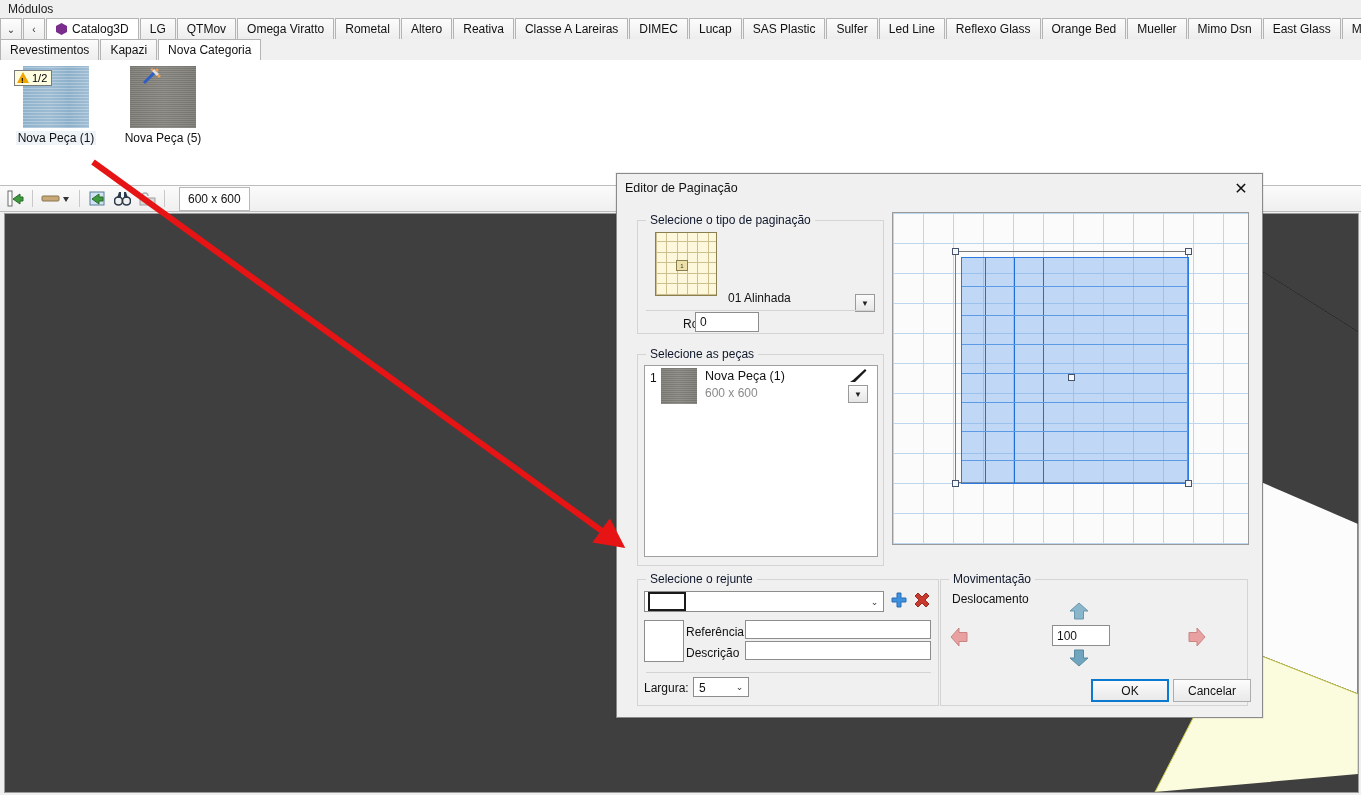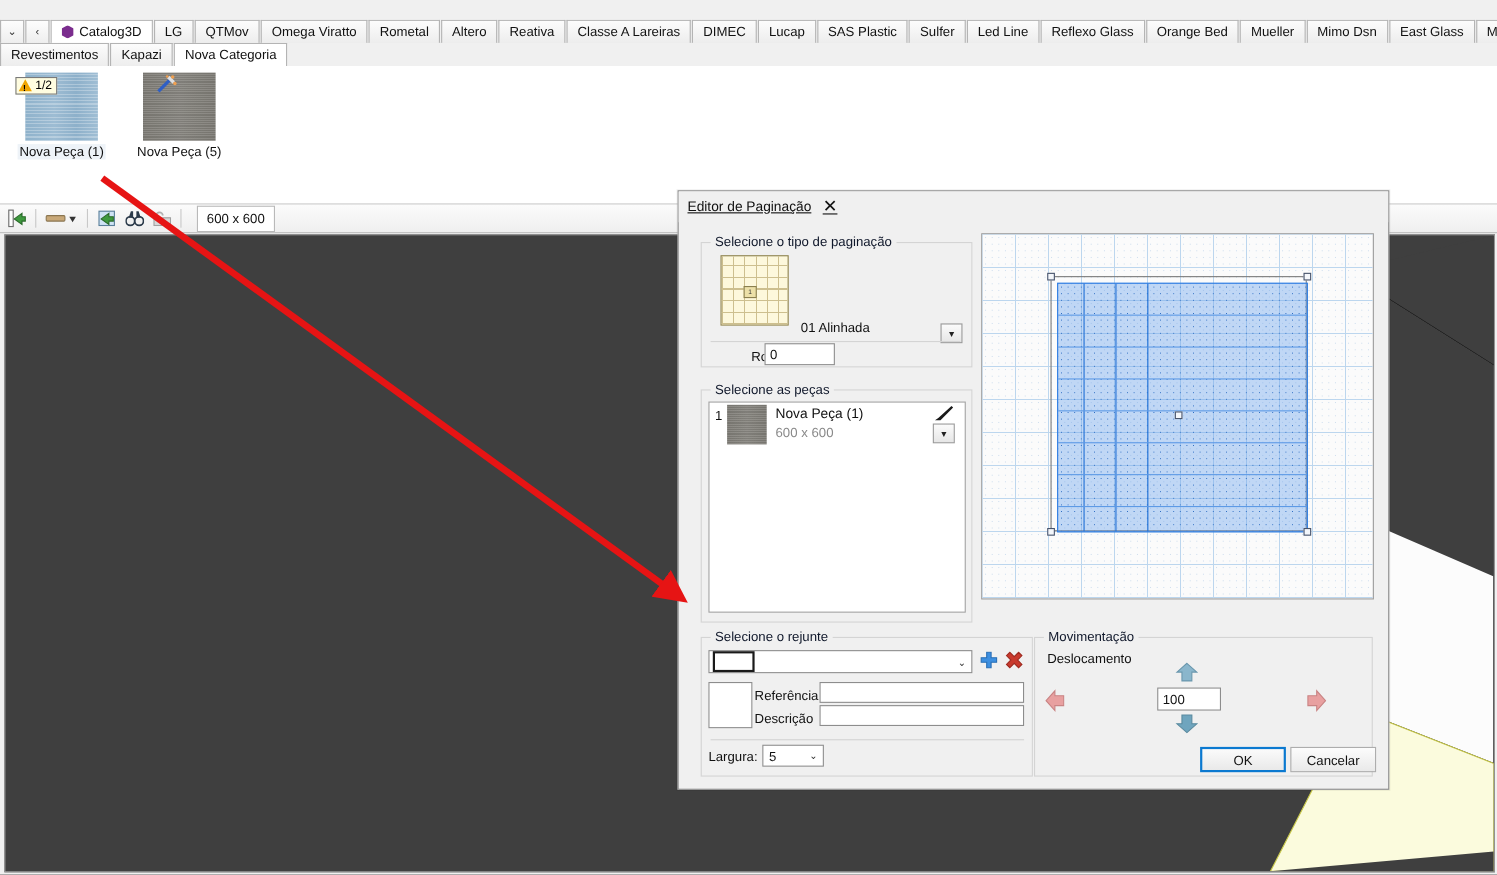--- a/index.html
+++ b/index.html
@@ -97,22 +97,22 @@
   }
   
   .annot{position:absolute;left:0;top:0;width:1361px;height:795px;pointer-events:none;}
   
   .dialog{
     position:absolute;left:616px;top:173px;width:645px;height:543px;
     background:#f0f0f0;border:1px solid #8a8a8a;
     box-shadow:0 0 0 1px rgba(0,0,0,.06);
   }
   .dlg-title{
-    height:28px;display:flex;align-items:center;
-    padding:0 4px 0 8px;font-size:12.5px;color:#111;background:#f0f0f0;text-decoration:underline;
+    height:28px;display:flex;align-items:center;justify-content:space-between;
+    padding:0 4px 0 8px;font-size:12.5px;color:#111;background:#f0f0f0;
   }
   .dlg-close{
     width:34px;height:26px;display:flex;align-items:center;justify-content:center;
     font-size:16px;color:#111;
   }
   .dlg-body{position:absolute;left:0;top:28px;width:645px;height:515px;}
   .group{
     position:absolute;border:1px solid #d4d4d4;background:transparent;
   }
   .group>.glabel{
@@ -195,20 +195,21 @@
     box-sizing:border-box;
   }
   
   .arrw{position:absolute;}
 </style>
 </head>
 <body>
 
 <div id="app">
 
+  <div class="panel-title">Módulos</div>
 
   <div class="tabstrip" id="tabstrip1">
       <div class="navbtn">⌄</div>
       <div class="navbtn">‹</div>
       <div class="tab active">
         <span class="hexicon"></span>
         <span>Catalog3D</span>
       </div>
       <div class="tab">
         <span>LG</span>

